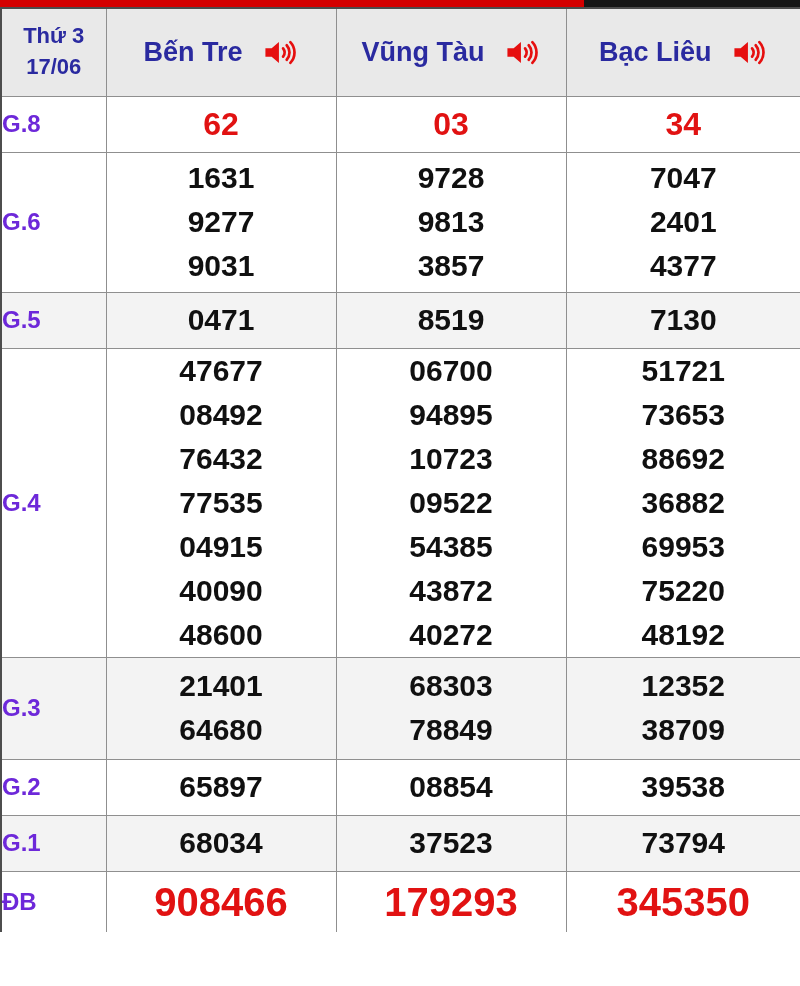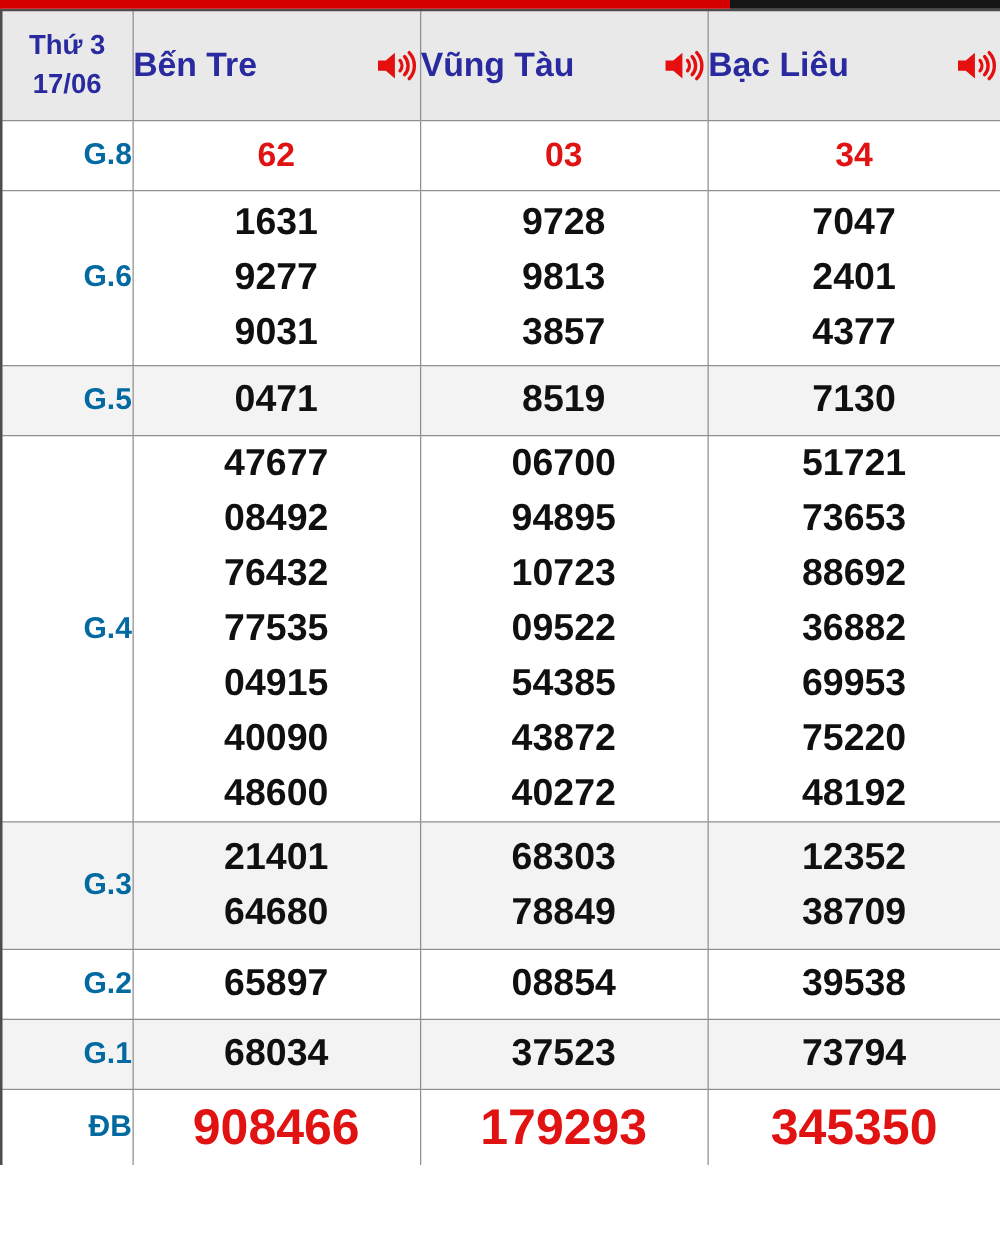--- a/index.html
+++ b/index.html
@@ -12,38 +12,38 @@
   .top-bar-dark{flex:1;background:#161616;}
 
   table.results{width:800px;border-collapse:collapse;table-layout:fixed;
     border:2px solid #4d4d4d;}
   th,td{border:1px solid #8f8f8f;padding:0;margin:0;}
 
   thead tr{height:88px;background:#e9e9e9;}
   .date-cell{text-align:center;vertical-align:middle;}
   .date-cell .wd, .date-cell .dt{color:#2a2aa0;font-weight:bold;font-size:22px;line-height:1.4;}
   .province-cell{vertical-align:middle;}
-  .province-inner{display:flex;align-items:center;justify-content:space-between;gap:20px;}
+  .province-inner{display:flex;align-items:center;justify-content:center;gap:20px;}
   .province-name{color:#2a2aa0;font-weight:bold;font-size:27px;cursor:pointer;}
   .speaker{width:36px;height:27px;display:block;cursor:pointer;}
 
   tbody tr{background:#ffffff;}
   tbody tr.alt{background:#f3f3f3;}
   tbody tr{height:56px;}
   tr[data-row="G.6"]{height:140px;}
   tr[data-row="G.4"]{height:308px;}
   tr[data-row="G.3"]{height:102px;}
   tr[data-row="ĐB"]{height:62px;}
 
-  .label-cell{text-align:right;vertical-align:middle;color:#0369a1;
+  .label-cell{text-align:left;vertical-align:middle;color:#6d28d9;
     font-weight:bold;font-size:24px;}
   .num-cell{text-align:center;vertical-align:middle;}
   .num{font-weight:bold;font-size:30px;color:#101010;line-height:44px;}
   tr.row-red .num{color:#e11212;}
-  tbody tr:first-child .num{font-size:27px;}
+  tbody tr:first-child .num{font-size:32px;}
   tbody tr:last-child .num{font-size:40px;}
 </style>
 </head>
 <body>
 
 <div class="page">
 
   <div class="top-bar">
     <div class="top-bar-red"></div>
     <div class="top-bar-dark"></div>

